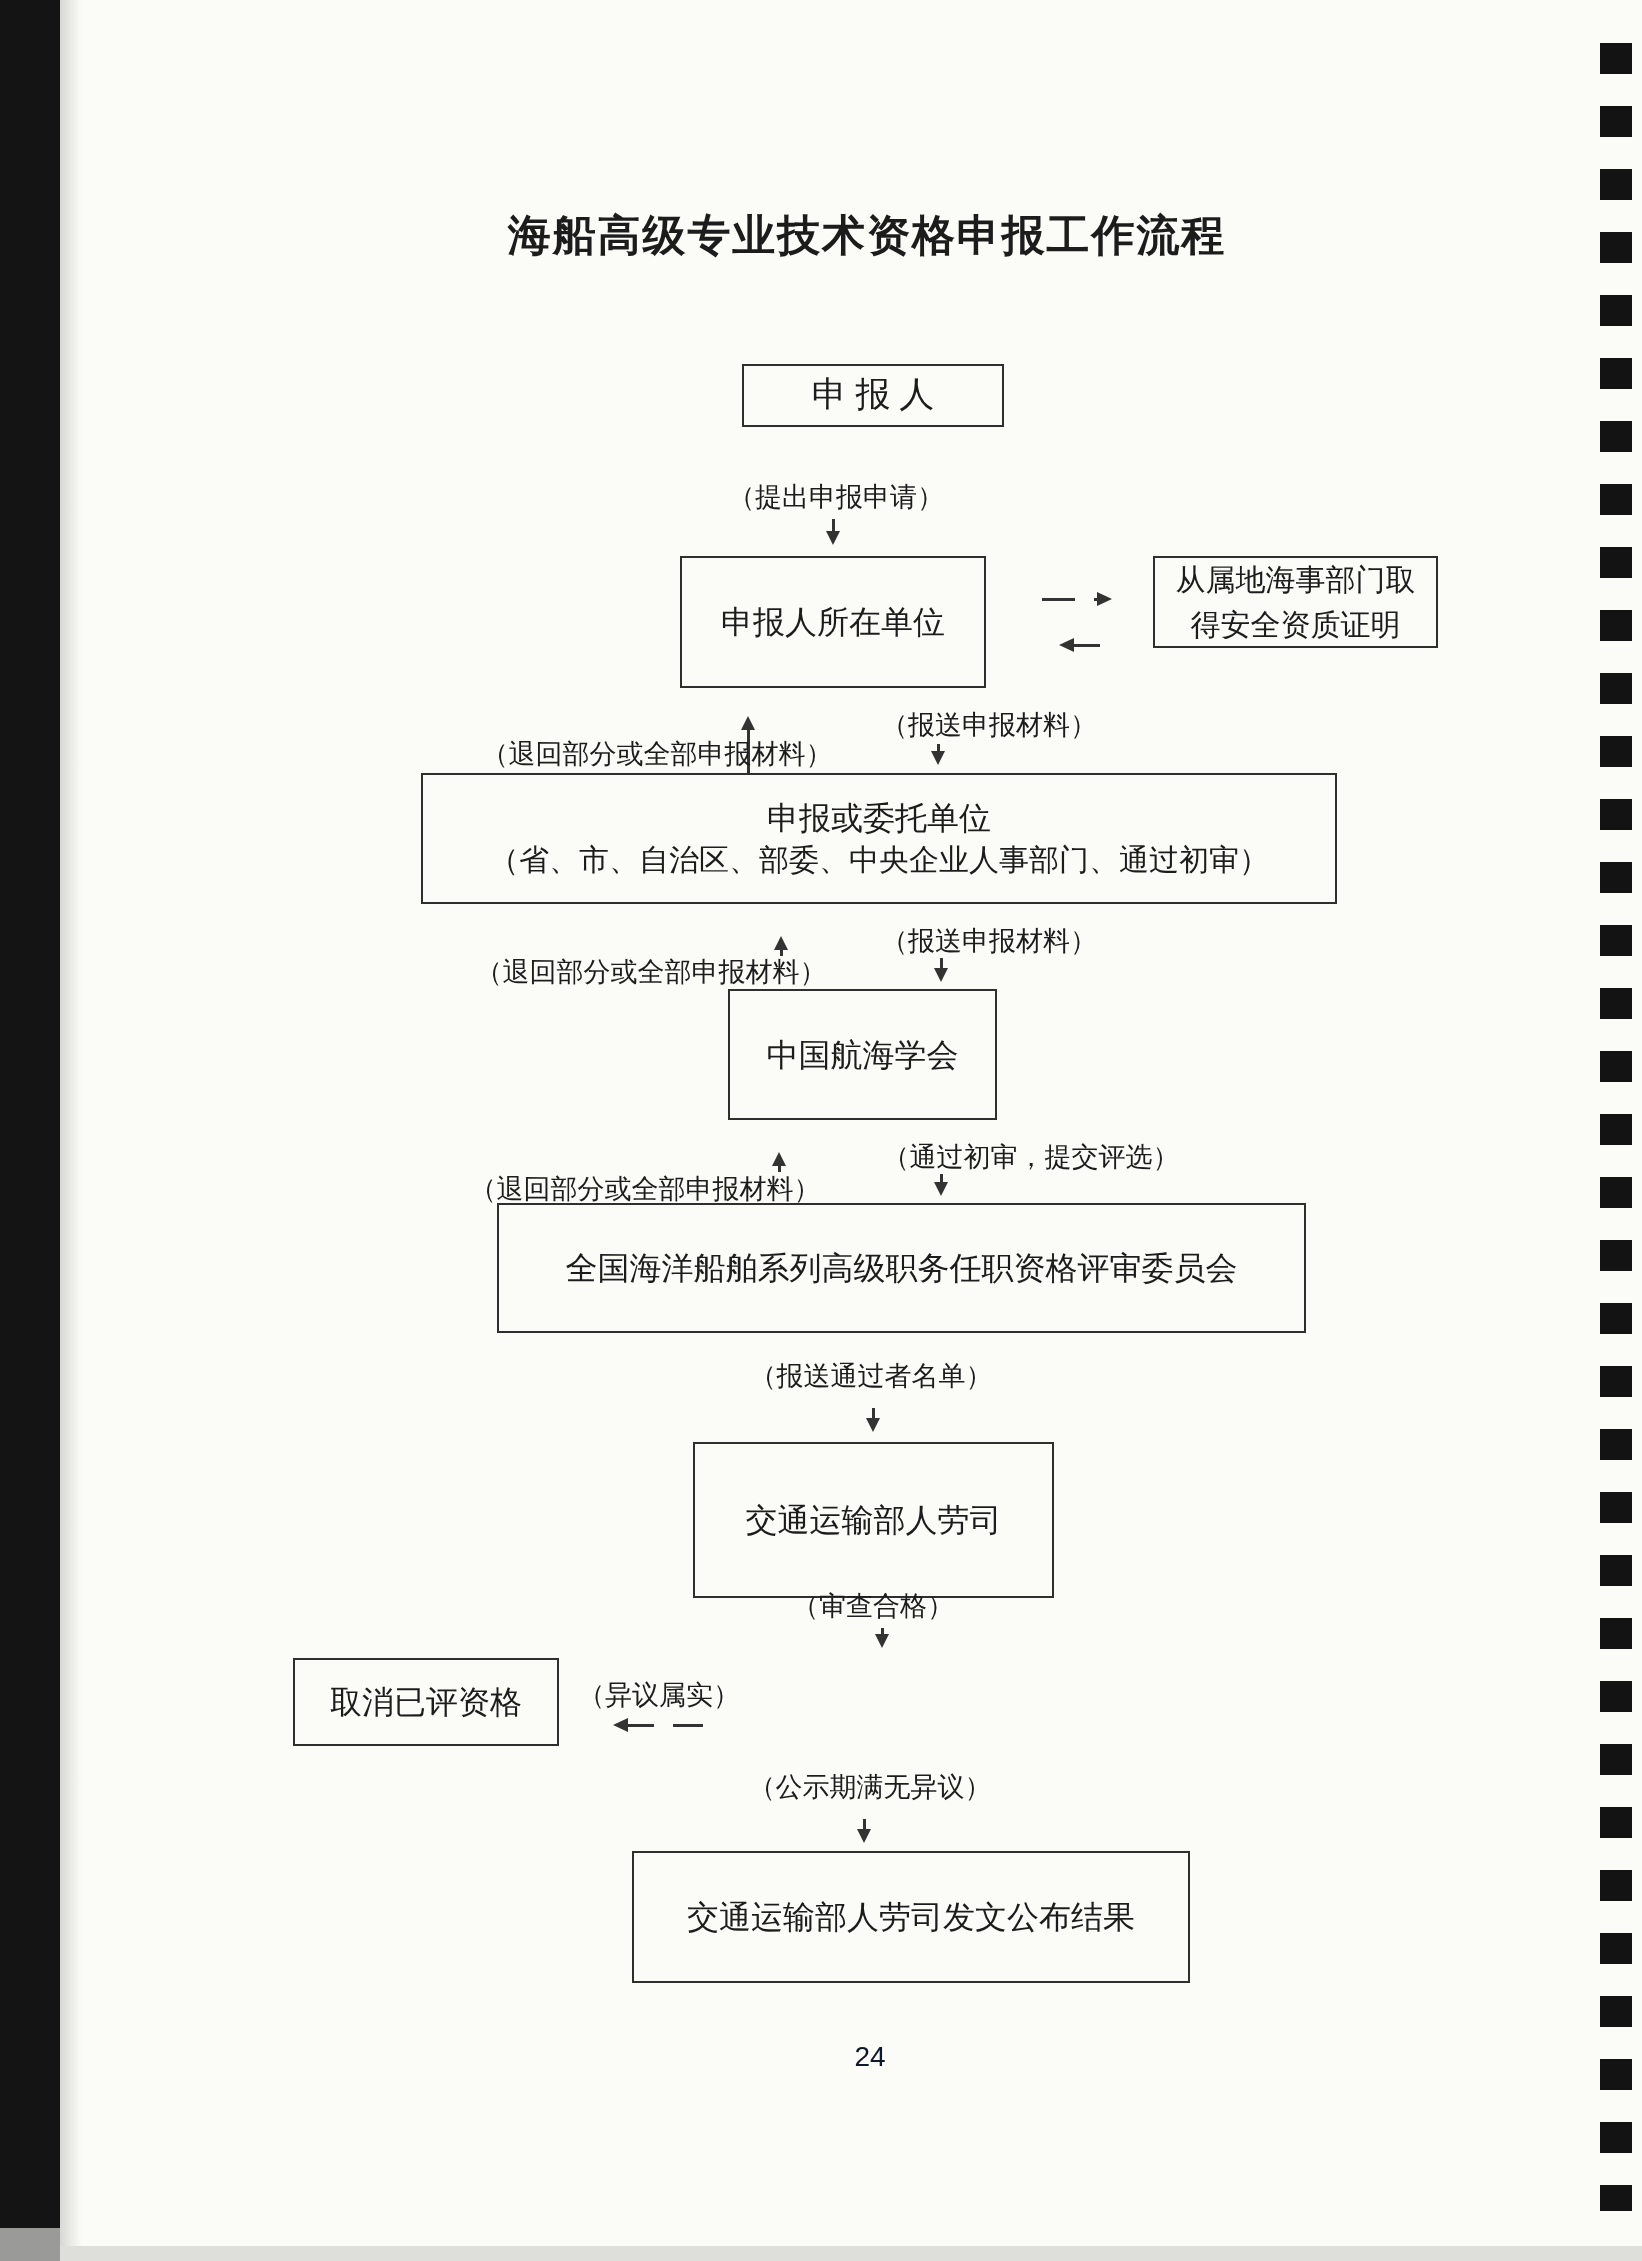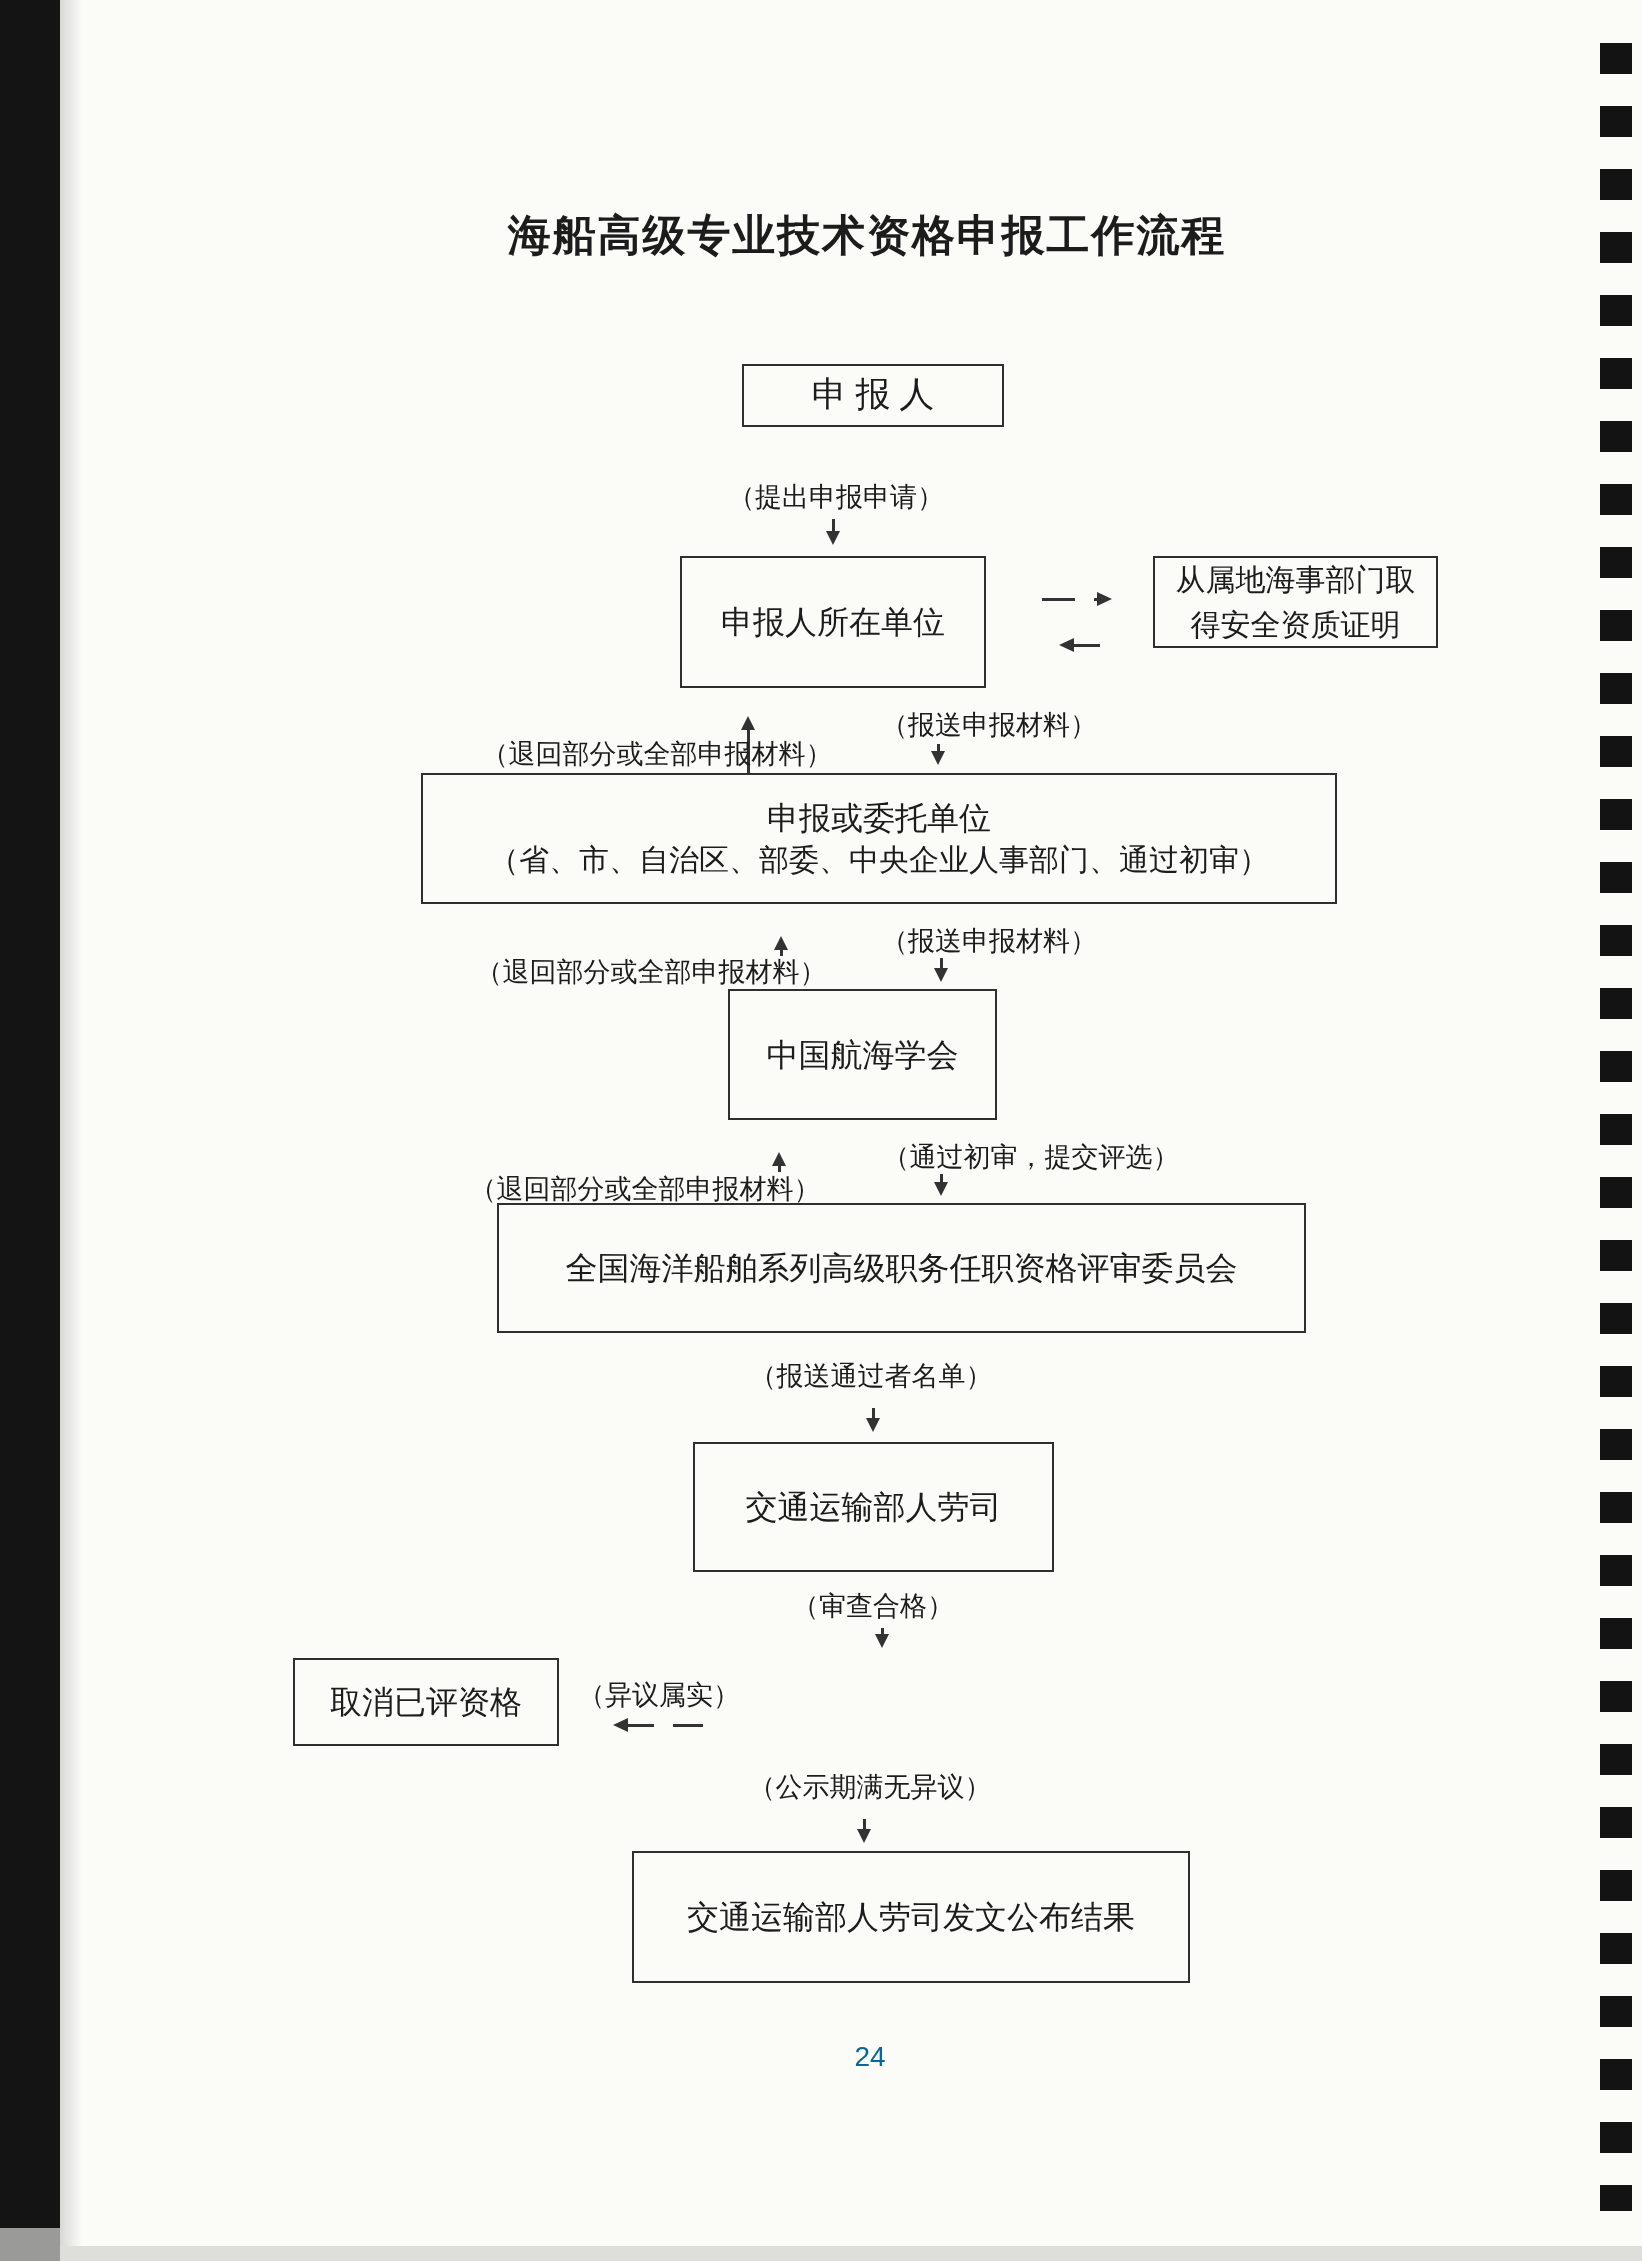--- a/index.html
+++ b/index.html
@@ -28,21 +28,21 @@
     width:0;height:0;border:7.7px solid transparent;border-top:14px solid #333;}
   .varrow.up::after{content:"";position:absolute;top:-13.5px;left:50%;margin-left:-7.7px;
     width:0;height:0;border:7.7px solid transparent;border-bottom:14px solid #333;}
   .harrow{position:absolute;height:2.6px;
     background:repeating-linear-gradient(90deg,#333 0 33px,transparent 33px 52px);}
   .harrow.right::after{content:"";position:absolute;right:-15px;top:50%;margin-top:-7.7px;
     width:0;height:0;border:7.7px solid transparent;border-left:15px solid #333;}
   .harrow.left::before{content:"";position:absolute;left:-15px;top:50%;margin-top:-7.7px;
     width:0;height:0;border:7.7px solid transparent;border-right:15px solid #333;}
   .pagenum{position:absolute;transform:translateX(-50%);
-    font-family:"Liberation Sans","DejaVu Sans",sans-serif;font-size:28px;color:#0369a1;}
+    font-family:"Liberation Sans","DejaVu Sans",sans-serif;font-size:28px;color:#0f172a;}
   .sub{font-size:30px;}
 </style>
 </head>
 <body>
 
 <div id="page">
 
   <div class="spine"></div>
   <div class="spine-fade"></div>
   <div class="spine-shadow"></div>
@@ -93,21 +93,21 @@
   <div class="flabel" style="left:645px;top:1176px;">（退回部分或全部申报材料）</div>
   <div class="varrow down" style="left:940px;top:1174px;height:15px;"></div>
 
   <div class="fbox" style="left:497px;top:1203px;width:809px;height:130px;">
     <div>全国海洋船舶系列高级职务任职资格评审委员会</div>
   </div>
 
   <div class="flabel" style="left:871px;top:1363px;">（报送通过者名单）</div>
   <div class="varrow down" style="left:872px;top:1408px;height:17px;"></div>
 
-  <div class="fbox" style="left:693px;top:1442px;width:361px;height:130px;">
+  <div class="fbox" style="left:693px;top:1442px;width:361px;height:156px;">
     <div>交通运输部人劳司</div>
   </div>
 
   <div class="flabel" style="left:873px;top:1593px;">（审查合格）</div>
   <div class="varrow down" style="left:881px;top:1628px;height:13.5px;"></div>
 
   <div class="fbox" style="left:293px;top:1658px;width:266px;height:88px;">
     <div>取消已评资格</div>
   </div>
   <div class="flabel" style="left:659px;top:1682px;">（异议属实）</div>

